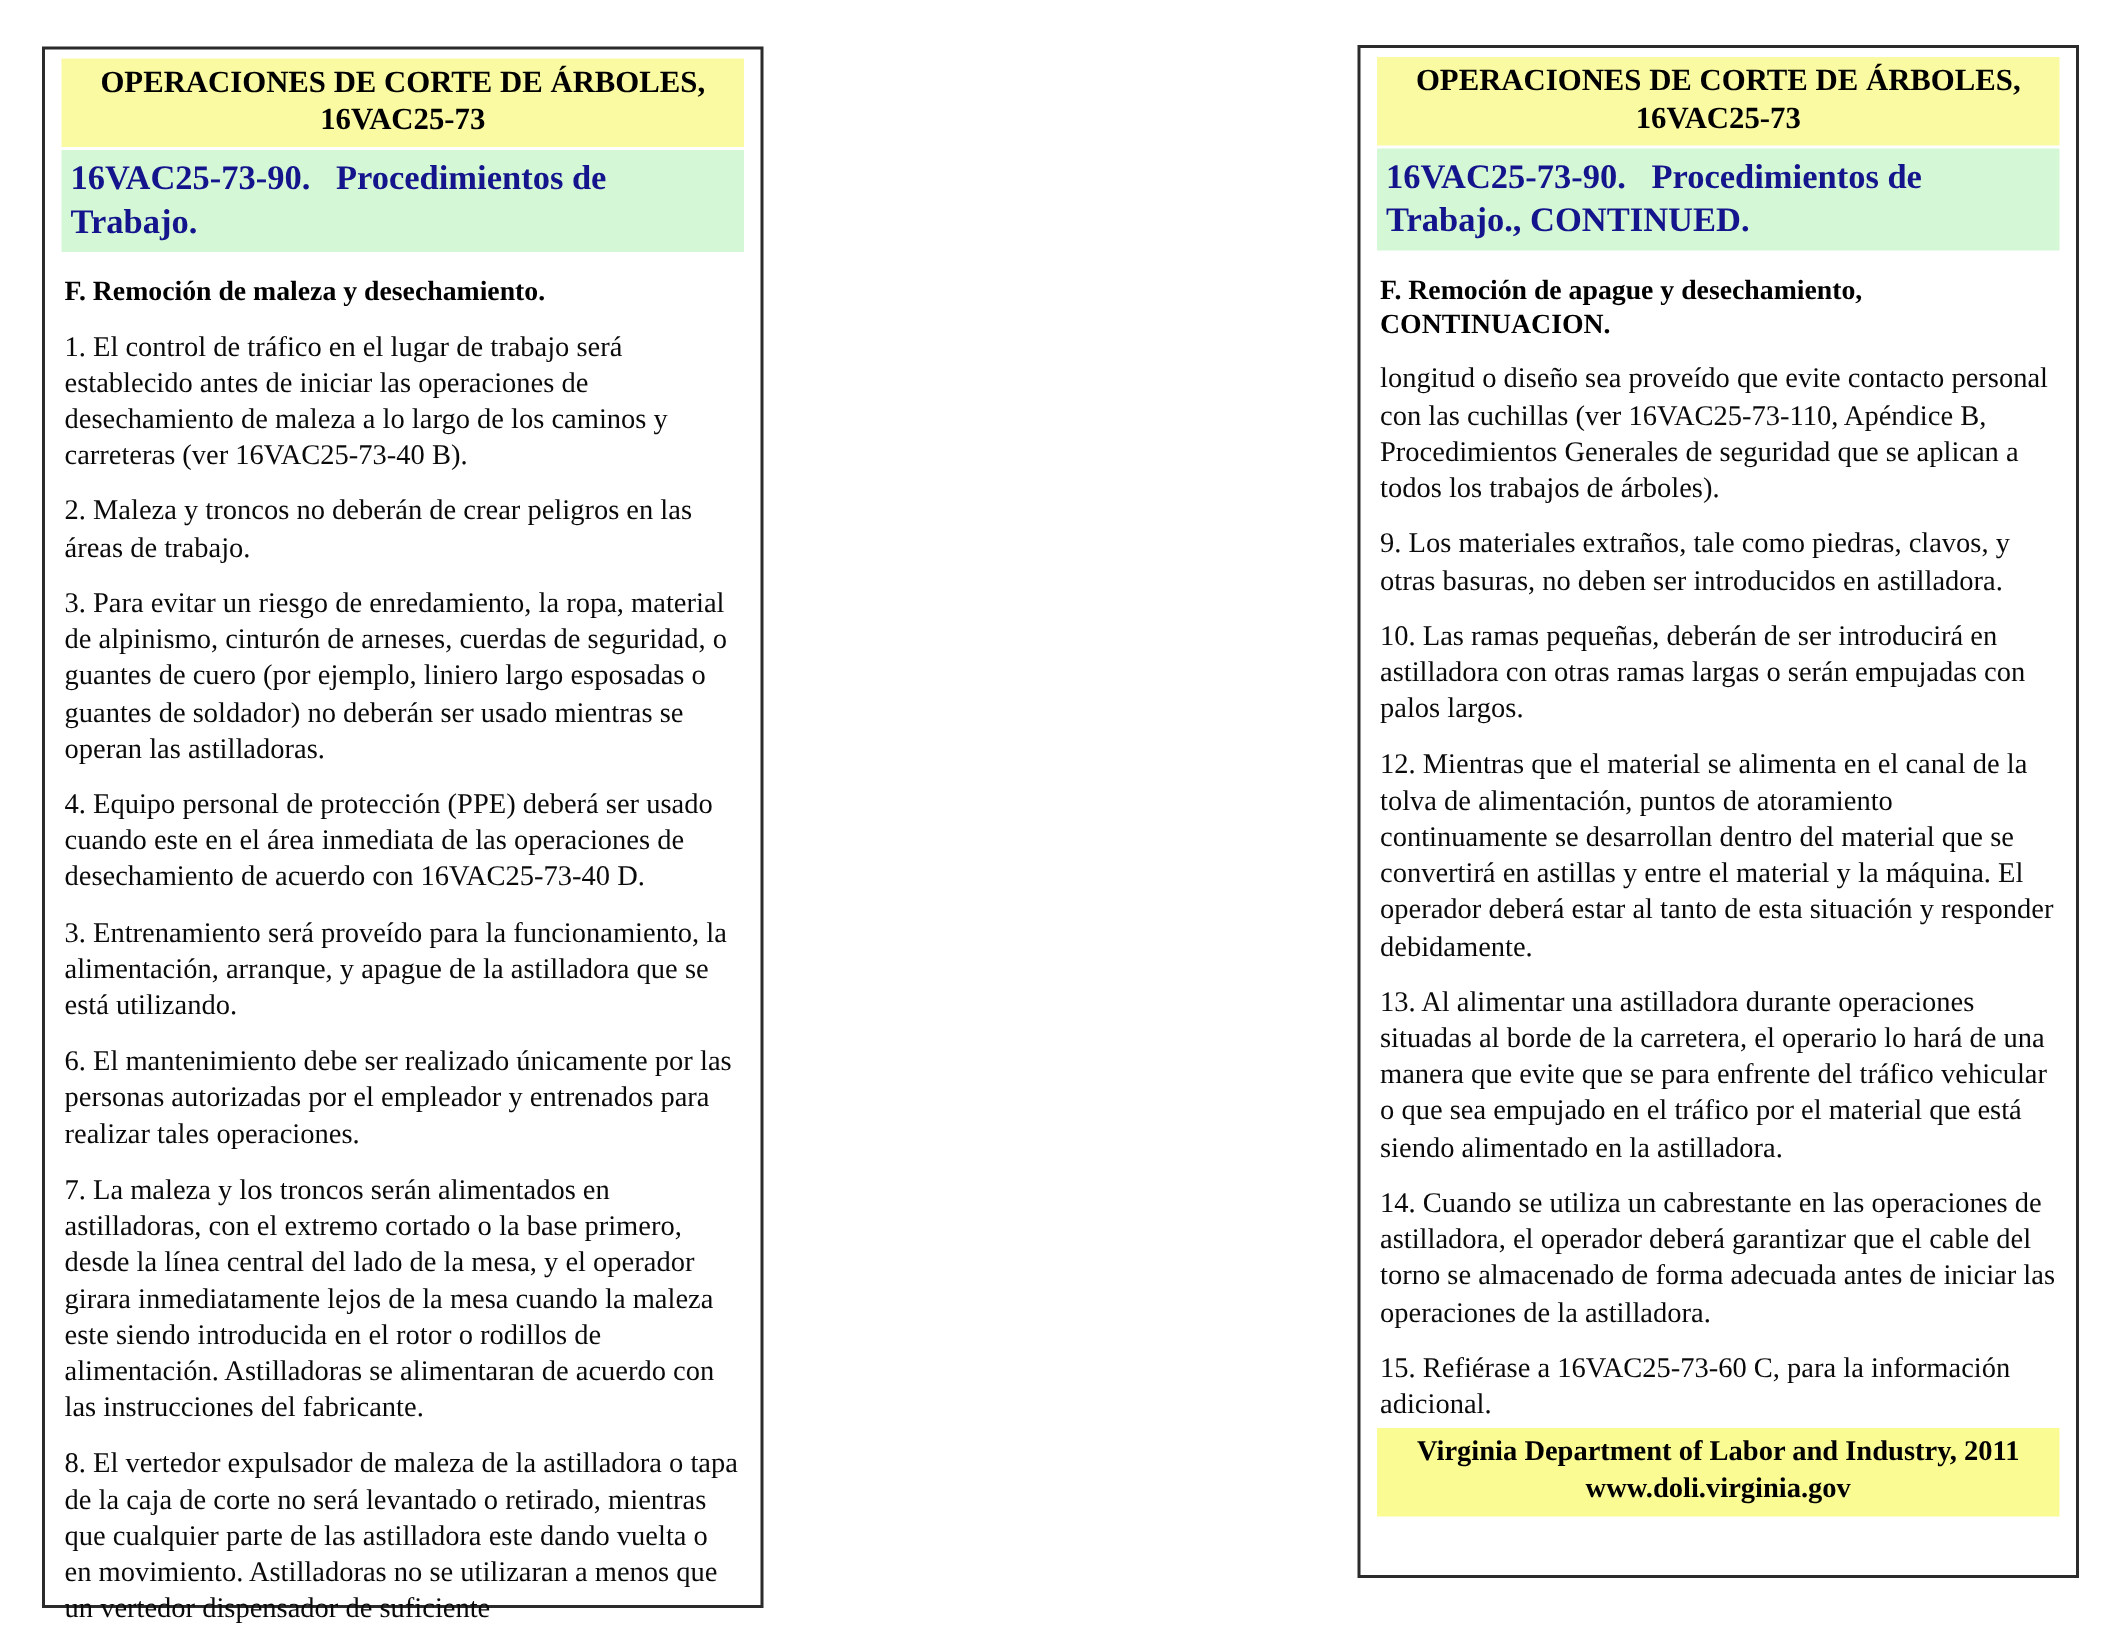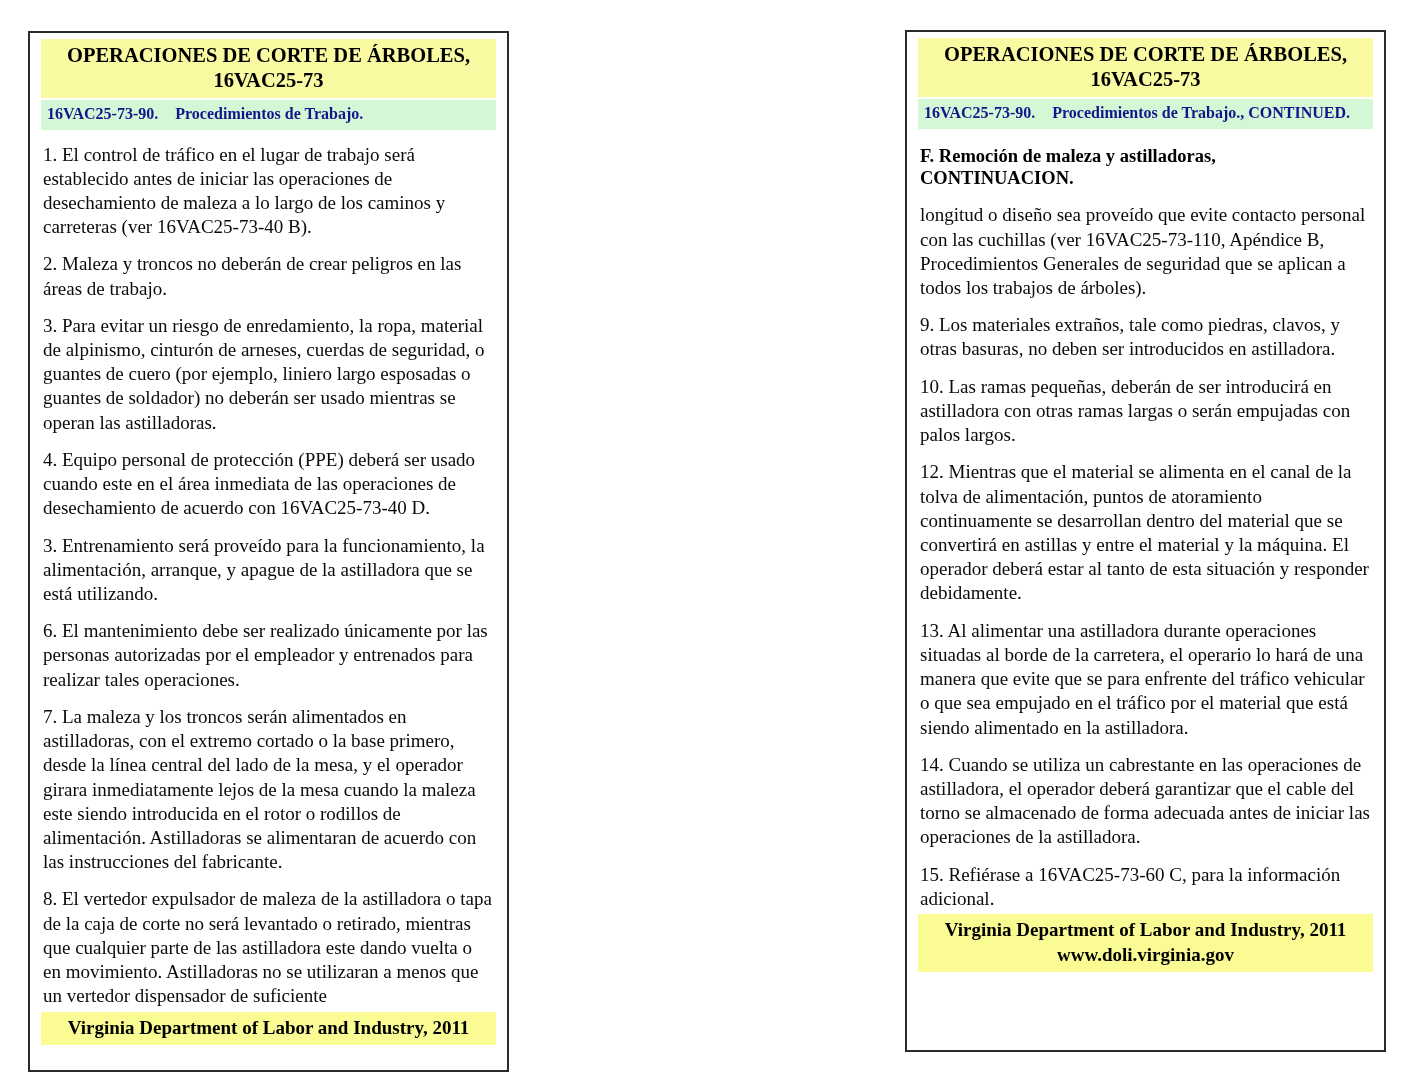--- a/index.html
+++ b/index.html
@@ -39,21 +39,21 @@
     text-align: center;
     font-weight: bold;
     font-size: 20.5px;
     line-height: 1.2;
     padding: 4px 4px 6px 4px;
     color: #000000;
   }
   .section-band {
     background: var(--section-bg, #d4f8d6);
     font-weight: bold;
-    font-size: 16px;
+    font-size: 23px;
     line-height: 1.27;
     color: var(--section-text, #14148c);
     padding: 4px 6px 5px 6px;
     margin-top: 2px;
   }
   .section-band .code {
     margin-right: 17px;
   }
   .subsection {
     font-size: 18.5px;
@@ -85,20 +85,21 @@
 <body>
 
 <section class="panel left">
   <div class="header-band">
     <div>OPERACIONES DE CORTE DE ÁRBOLES,</div>
     <div>16VAC25-73</div>
   </div>
   <div class="section-band">
     <span class="code">16VAC25-73-90.</span><span class="stitle">Procedimientos de Trabajo.</span>
   </div>
+  <h2 class="subsection">F. Remoción de maleza y desechamiento.</h2>
   <div class="paragraphs">
       <p>1. El control de tráfico en el lugar de trabajo será establecido antes de  iniciar las operaciones de desechamiento de maleza a lo largo de los caminos y carreteras (ver 16VAC25-73-40 B).</p>
       <p>2. Maleza y troncos no deberán de crear peligros en las áreas de trabajo.</p>
       <p>3. Para evitar un riesgo de enredamiento, la ropa, material de alpinismo, cinturón de arneses, cuerdas de seguridad, o guantes de cuero (por ejemplo, liniero largo esposadas o guantes de soldador) no deberán ser usado mientras se operan las astilladoras.</p>
       <p>4. Equipo personal de protección (PPE) deberá ser usado cuando este en  el área inmediata de las operaciones de desechamiento de  acuerdo con 16VAC25-73-40 D.</p>
       <p>3. Entrenamiento será proveído para la funcionamiento, la alimentación, arranque, y apague de la astilladora que se está utilizando.</p>
       <p>6. El mantenimiento debe ser realizado únicamente por las personas autorizadas por el empleador y entrenados para realizar tales operaciones.</p>
       <p>7. La maleza y los troncos serán alimentados en astilladoras, con el extremo cortado o la base primero, desde la línea central del lado de la mesa, y el operador girara inmediatamente lejos de la mesa cuando la maleza este siendo introducida en el rotor o rodillos de alimentación. Astilladoras se alimentaran de acuerdo con las instrucciones del fabricante.</p>
       <p>8. El vertedor expulsador de maleza de la astilladora o tapa de la caja de corte no será levantado o retirado, mientras que cualquier parte de las astilladora este dando vuelta o en movimiento. Astilladoras no se utilizaran a menos que un vertedor dispensador de suficiente</p>
     </div>
@@ -108,21 +109,21 @@
 </section>
 
 <section class="panel right">
   <div class="header-band">
     <div>OPERACIONES DE CORTE DE ÁRBOLES,</div>
     <div>16VAC25-73</div>
   </div>
   <div class="section-band">
     <span class="code">16VAC25-73-90.</span><span class="stitle">Procedimientos de Trabajo., CONTINUED.</span>
   </div>
-  <h2 class="subsection">F. Remoción de maleza y astilladoras, CONTINUACION.</h2>
+  <h2 class="subsection">F. Remoción de apague y desechamiento, CONTINUACION.</h2>
   <div class="paragraphs">
       <p>longitud o diseño sea proveído que evite contacto personal con las cuchillas (ver 16VAC25-73-110, Apéndice B, Procedimientos Generales de seguridad que se aplican a todos los trabajos de árboles).</p>
       <p>9. Los materiales extraños, tale como piedras, clavos, y otras basuras, no deben ser  introducidos en astilladora.</p>
       <p>10. Las ramas pequeñas, deberán de ser introducirá en astilladora con otras ramas largas o serán empujadas con palos largos.</p>
       <p>12. Mientras que el material se alimenta en el canal de la tolva de alimentación, puntos de atoramiento continuamente se desarrollan dentro del material que se convertirá en astillas y entre el material y la máquina. El operador deberá estar al tanto de esta situación y responder debidamente.</p>
       <p>13. Al alimentar una astilladora durante operaciones situadas al borde de la carretera, el operario lo hará de una manera que evite que se para enfrente del tráfico vehicular o que sea empujado en el tráfico por el material que está siendo alimentado en la astilladora.</p>
       <p>14. Cuando se utiliza un cabrestante en las operaciones de astilladora, el operador deberá garantizar que el cable del torno se almacenado de forma adecuada antes de iniciar las operaciones de la astilladora.</p>
       <p>15. Refiérase a 16VAC25-73-60 C, para la información adicional.</p>
     </div>
   <div class="footer-band">

